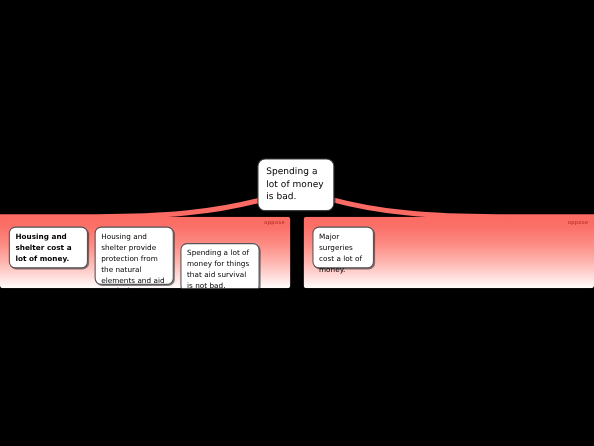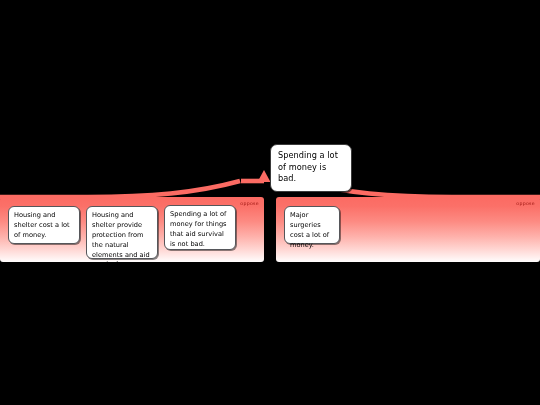--- a/index.html
+++ b/index.html
@@ -96,37 +96,37 @@
     <path d="M 0 197 L 88 197 C 150 197 196 193 240 181" fill="none" stroke="#fb6b63" stroke-width="4.6" stroke-linecap="butt"></path>
 
     <path d="M 264 170 L 257.5 182 L 270.5 182 Z" fill="#fb6b63"></path>
     <path d="M 241 181 L 264 181" fill="none" stroke="#fb6b63" stroke-width="4.6"></path>
 
     <path d="M 540 197 L 452 197 C 390 197 344 193 300 181" fill="none" stroke="#fb6b63" stroke-width="4.6" stroke-linecap="butt"></path>
     <path d="M 291 170 L 284.5 182 L 297.5 182 Z" fill="#fb6b63"></path>
     <path d="M 299 181 L 292 181" fill="none" stroke="#fb6b63" stroke-width="4.6"></path>
   </svg>
 
-  <div class="claim-node" style="left:234px; top:144px; width:82px;margin-left:36px;">
+  <div class="claim-node" style="left:234px; top:144px; width:70px;">
     <span>Spending a lot of money is bad.</span>
   </div>
 
   <div class="group-panel" style="left:0px; top:197px; width:264px; height:65px;">
     <div class="panel-fill"></div>
     <div class="group-label">oppose</div>
 
-    <div class="reason-box" style="left:8px; top:9px; width:72px; height:38px;">
+    <div class="reason-box" style="left:8px; top:9px; width:72px; height:38px;font-weight:bold;">
       <span>Housing and shelter cost a lot of money.</span>
     </div>
 
     <div class="reason-box" style="left:86px; top:9px; width:72px; height:53px;">
       <span>Housing and shelter provide protection from the natural elements and aid survival.</span>
     </div>
 
-    <div class="reason-box" style="left:164px; top:8px; width:72px; height:45px;">
+    <div class="reason-box" style="left:164px; top:24px; width:72px; height:45px;">
       <span>Spending a lot of money for things that aid survival is not bad.</span>
     </div>
   </div>
 
   <div class="group-panel" style="left:276px; top:197px; width:264px; height:65px;">
     <div class="panel-fill"></div>
     <div class="group-label">oppose</div>
 
     <div class="reason-box" style="left:8px; top:9px; width:56px; height:38px;">
       <span>Major surgeries cost a lot of money.</span>

